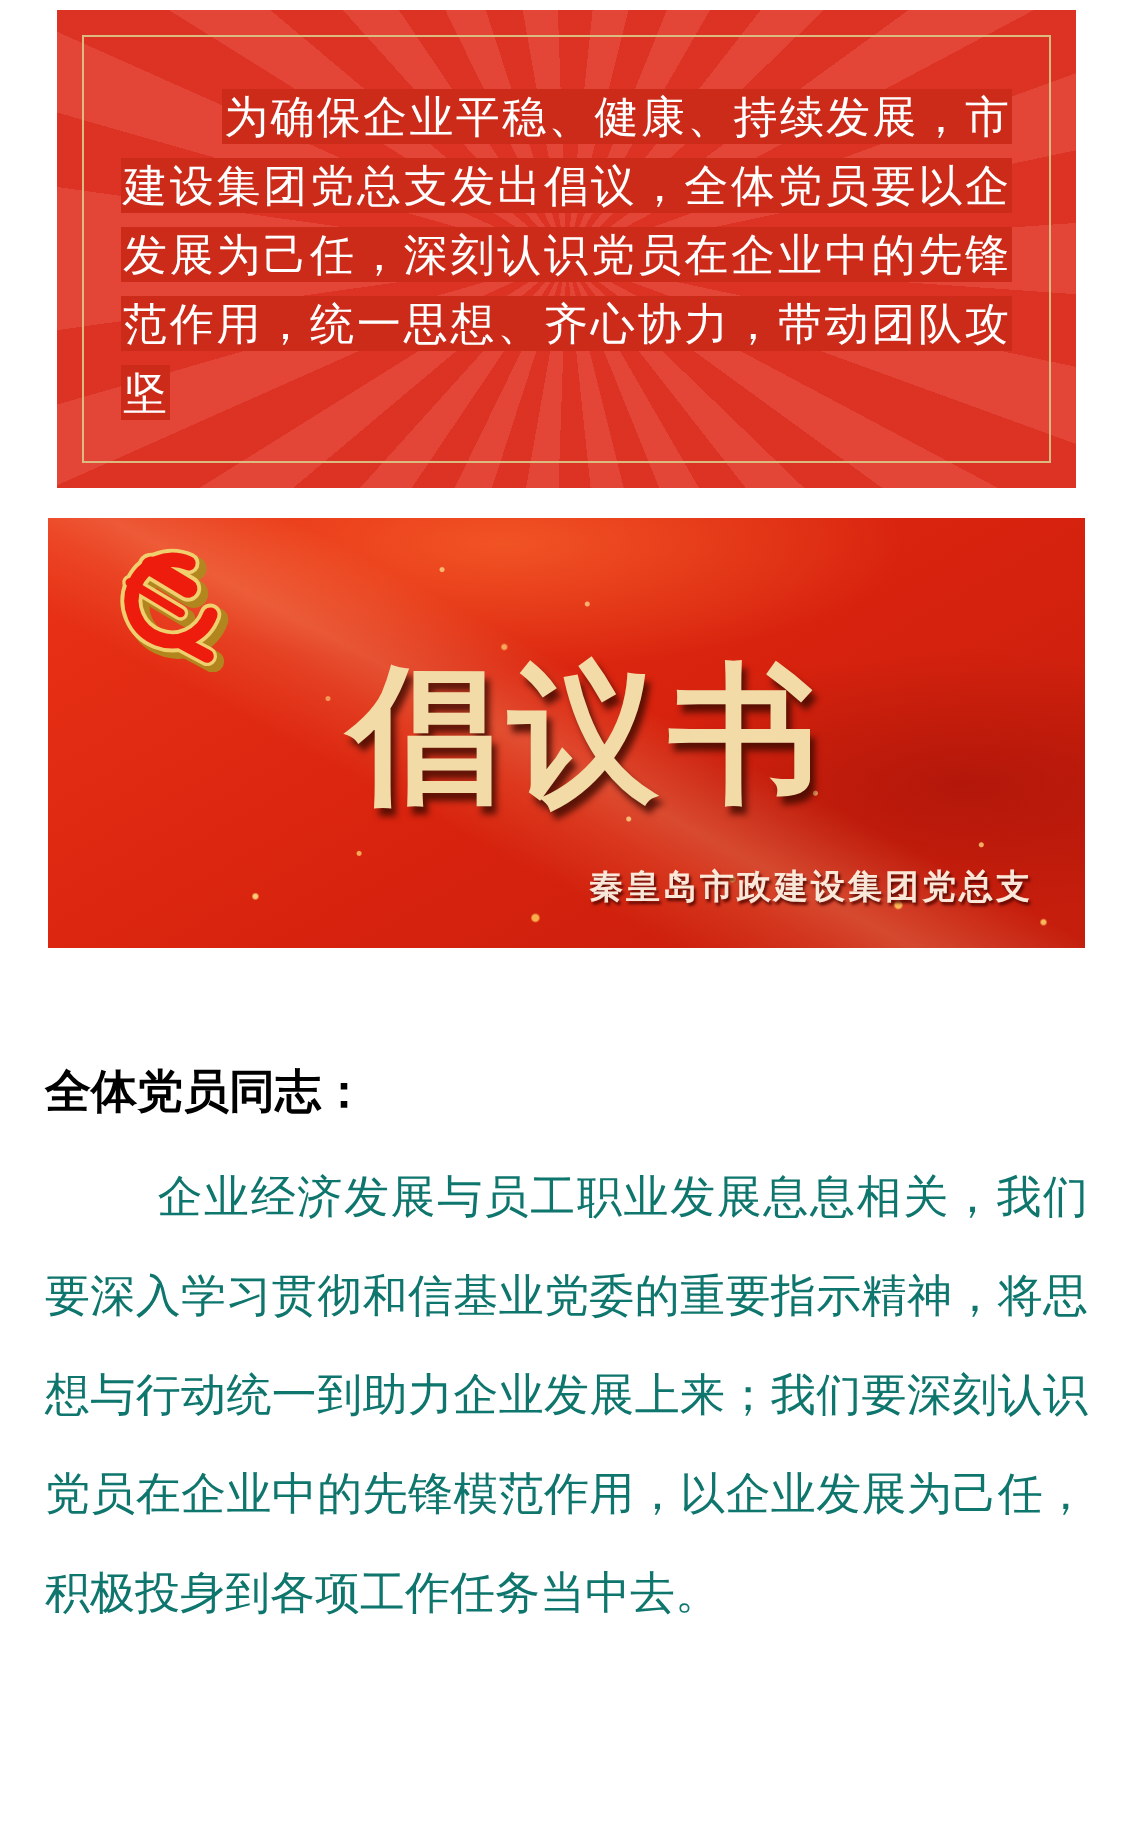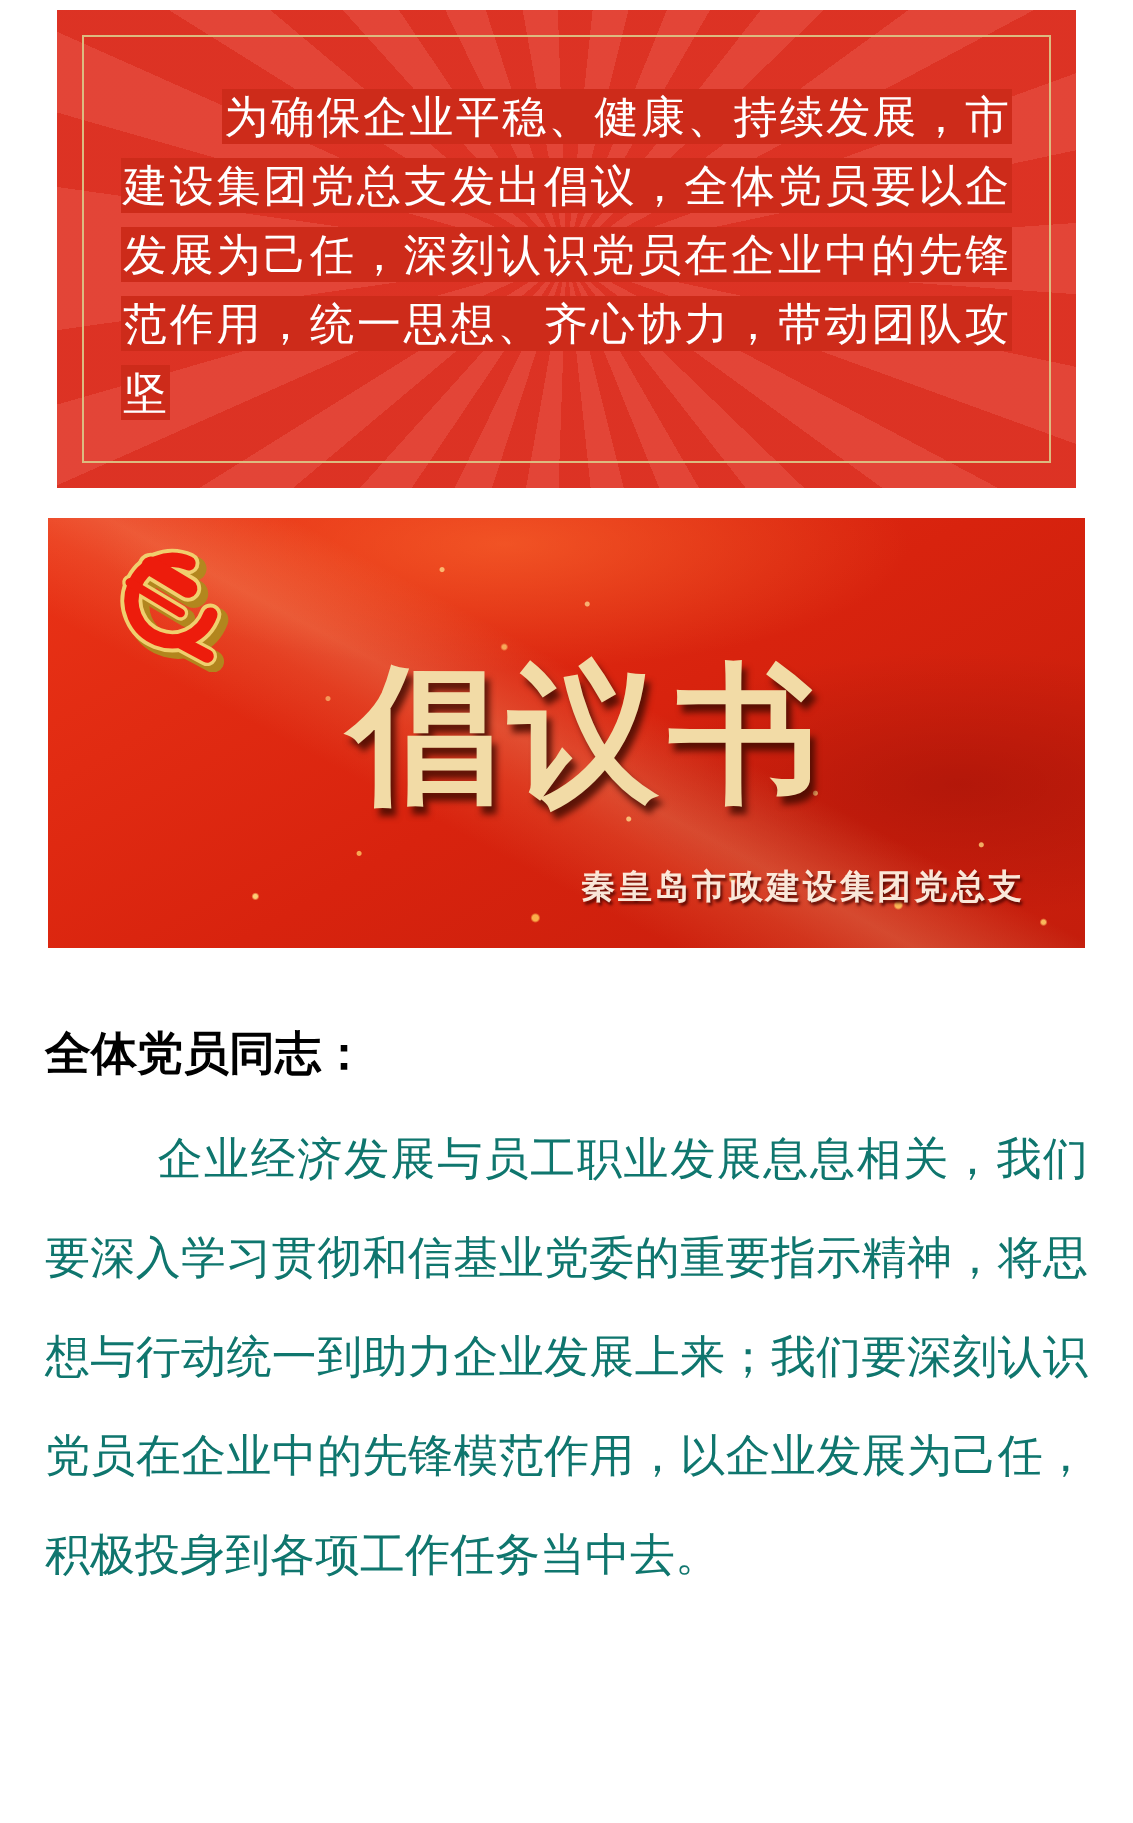--- a/index.html
+++ b/index.html
@@ -97,31 +97,31 @@
     font-size: 150px;
     font-weight: bold;
     letter-spacing: 10px;
     color: #f2dba6;
     font-family: "DejaVu Serif", "Liberation Serif", serif;
     text-shadow: 5px 8px 6px rgba(60,10,0,0.8);
     padding-left: 44px;
   }
   .poster-watermark {
     position: absolute;
-    right: 60px; bottom: 38px;
+    right: 52px; bottom: 38px;
     font-size: 34px;
     font-weight: bold;
     letter-spacing: 3px;
     color: rgba(255,242,228,0.95);
     text-shadow: 2px 3px 3px rgba(80,5,0,0.9);
   }
 
   
   .article-body {
-    padding: 78px 45px 4px 45px;
+    padding: 116px 45px 4px 45px;
     color: #111111;
   }
   .salutation {
     font-size: 46px;
     font-weight: bold;
     line-height: 55px;
     color: #000000;
   }
   .para {
     margin-top: 28px;

